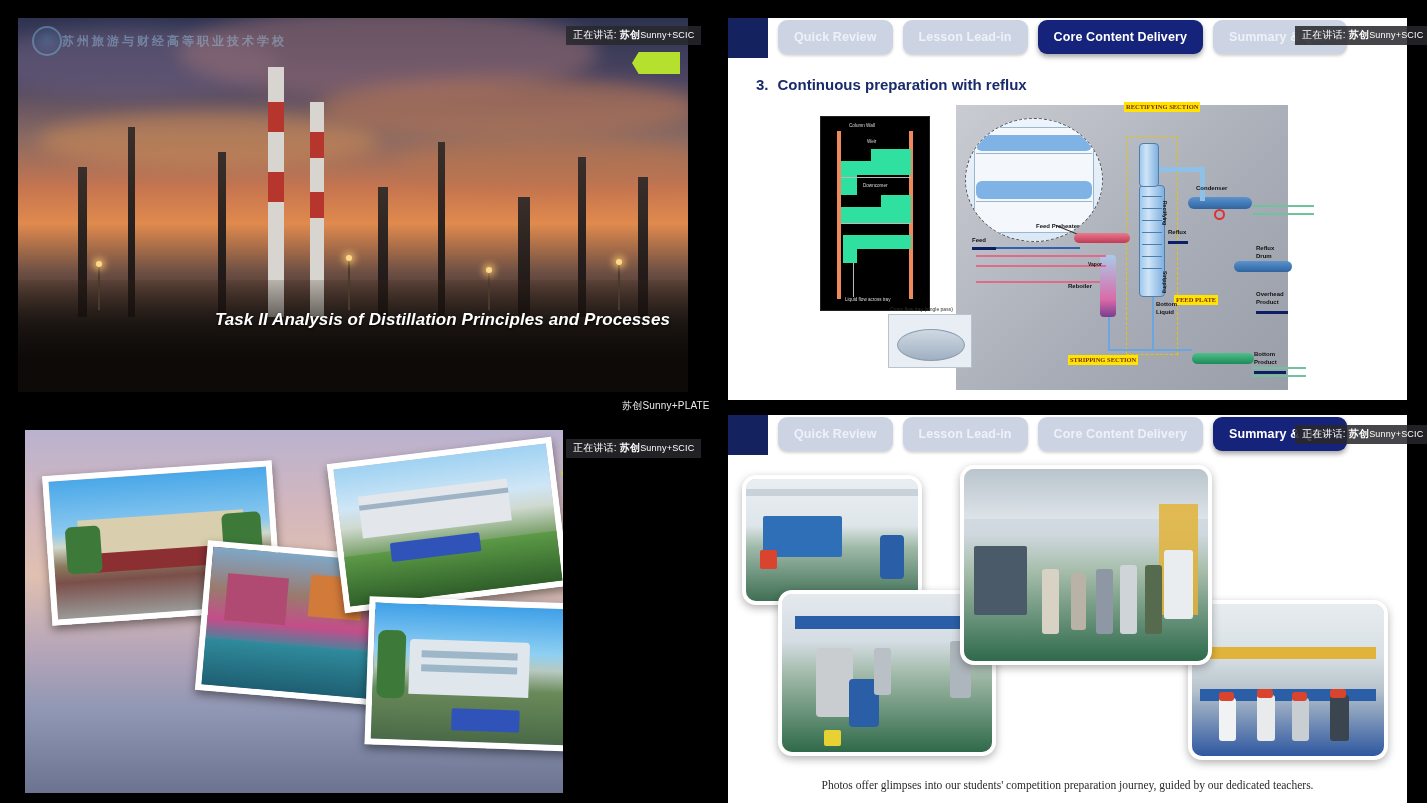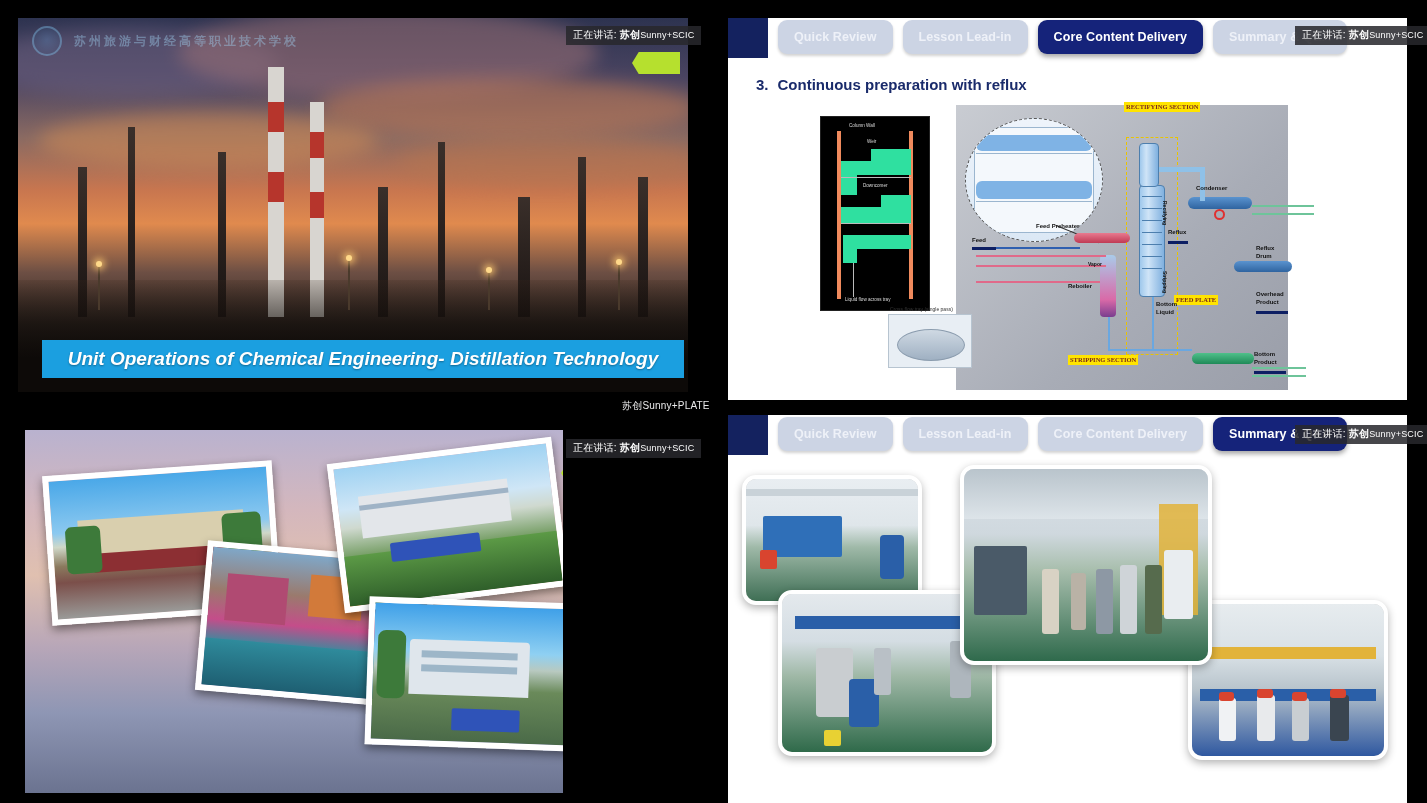--- a/index.html
+++ b/index.html
@@ -69,21 +69,21 @@
   .slide1-band {
     position:absolute; left:24px; right:4px; top:322px; height:38px;
     background:#1b9fe0;
     display:flex; align-items:center; justify-content:center;
   }
   .slide1-band span {
     color:#fff; font-style:italic; font-weight:700; font-size:19px;
     text-shadow:0 1px 2px rgba(0,0,0,.35);
   }
   .logo-wm {
-    position:absolute; left:14px; top:8px; display:flex; align-items:center; gap:12px;
+    position:absolute; left:14px; top:8px; display:flex; align-items:center; gap:0;
     opacity:.42;
   }
   .logo-wm .ring {
     width:30px; height:30px; border-radius:50%;
     border:2px solid #7fc4ef; background: radial-gradient(circle at 50% 45%, rgba(90,160,220,.6), rgba(20,50,90,.25));
   }
   .logo-wm .txt { color:#9fd0f0; font-size:12px; font-weight:700; letter-spacing:3px; }
 
   
   .slide2 {
@@ -180,23 +180,21 @@
       <div class="lamp" style="left:80px;  bottom:22%; height:46px;"></div>
       <div class="lamp" style="left:330px; bottom:22%; height:52px;"></div>
       <div class="lamp" style="left:470px; bottom:22%; height:40px;"></div>
       <div class="lamp" style="left:600px; bottom:22%; height:48px;"></div>
 
       <div class="logo-wm">
         <div class="ring"></div>
         <div class="txt">苏州旅游与财经高等职业技术学校</div>
       </div>
 
-      <div class="slide1-band">
-        <span>Unit Operations of Chemical Engineering- Distillation Technology</span>
-      </div>
+      <div class="slide1-title">Task II Analysis of Distillation Principles and Processes</div>
     </div>
     <div class="green-arrow" style="right:8px; top:34px;"></div>
   </div>
   <div class="speaking-badge" style="left:566px; top:26px;">
     <span>正在讲话:</span>
     <b>苏创</b><i>Sunny+SCIC</i>
   </div>
   <div class="namecaption" style="left:622px; top:399px;">苏创Sunny+PLATE</div>
 
   <div class="tile" style="left:25px; top:430px; width:538px; height:363px;">
@@ -404,20 +402,21 @@
         <div style="position:absolute; left:14%; top:62%; width:9%; height:28%; background:#f0f2f4; border-radius:3px;"></div>
         <div style="position:absolute; left:34%; top:60%; width:9%; height:30%; background:#e8eaec; border-radius:3px;"></div>
         <div style="position:absolute; left:52%; top:62%; width:9%; height:28%; background:#c9ced2; border-radius:3px;"></div>
         <div style="position:absolute; left:72%; top:60%; width:10%; height:30%; background:#3a4550; border-radius:3px;"></div>
         <div style="position:absolute; left:14%; top:58%; width:8%; height:6%; background:#d9442f; border-radius:3px;"></div>
         <div style="position:absolute; left:34%; top:56%; width:8%; height:6%; background:#d9442f; border-radius:3px;"></div>
         <div style="position:absolute; left:52%; top:58%; width:8%; height:6%; background:#d9442f; border-radius:3px;"></div>
         <div style="position:absolute; left:72%; top:56%; width:8%; height:6%; background:#d9442f; border-radius:3px;"></div>
       </div>
 
+      <div class="caption-line">Photos offer glimpses into our students' competition preparation journey, guided by our dedicated teachers.</div>
     </div>
   </div>
   <div class="speaking-badge" style="left:1295px; top:425px;">
     <span>正在讲话:</span>
     <b>苏创</b><i>Sunny+SCIC</i>
   </div>
 
 </div>
 
 </body></html>

